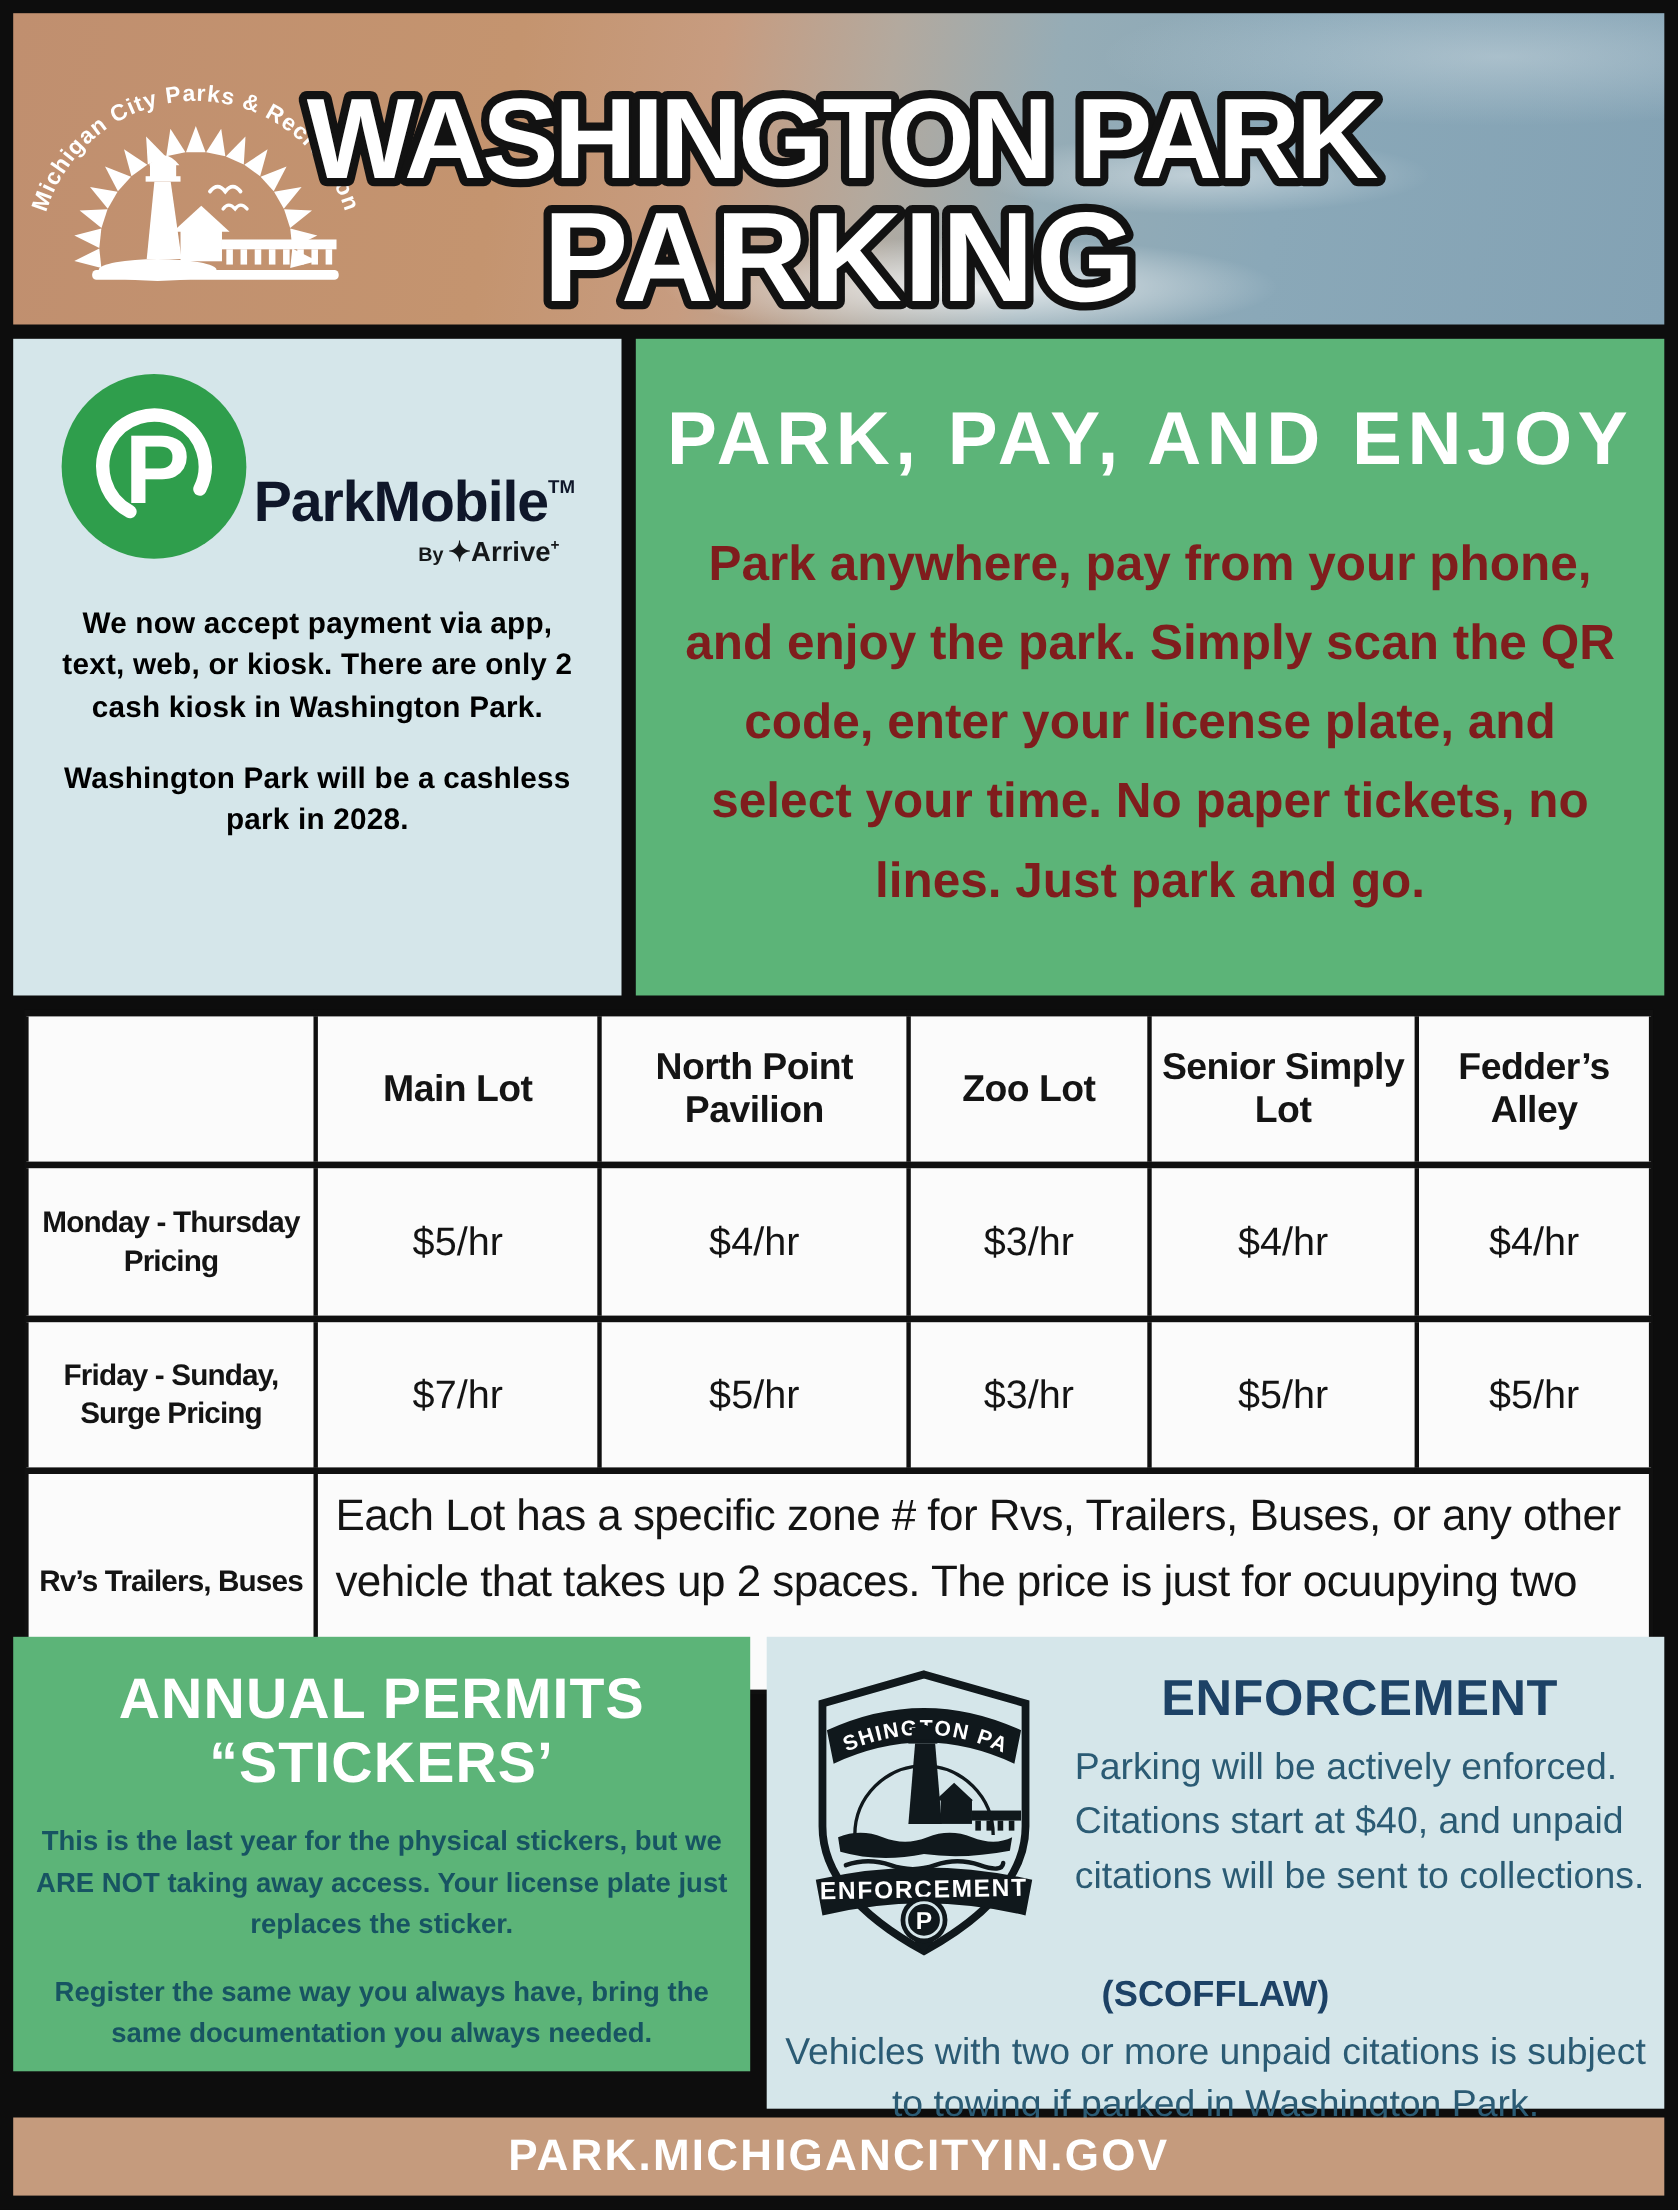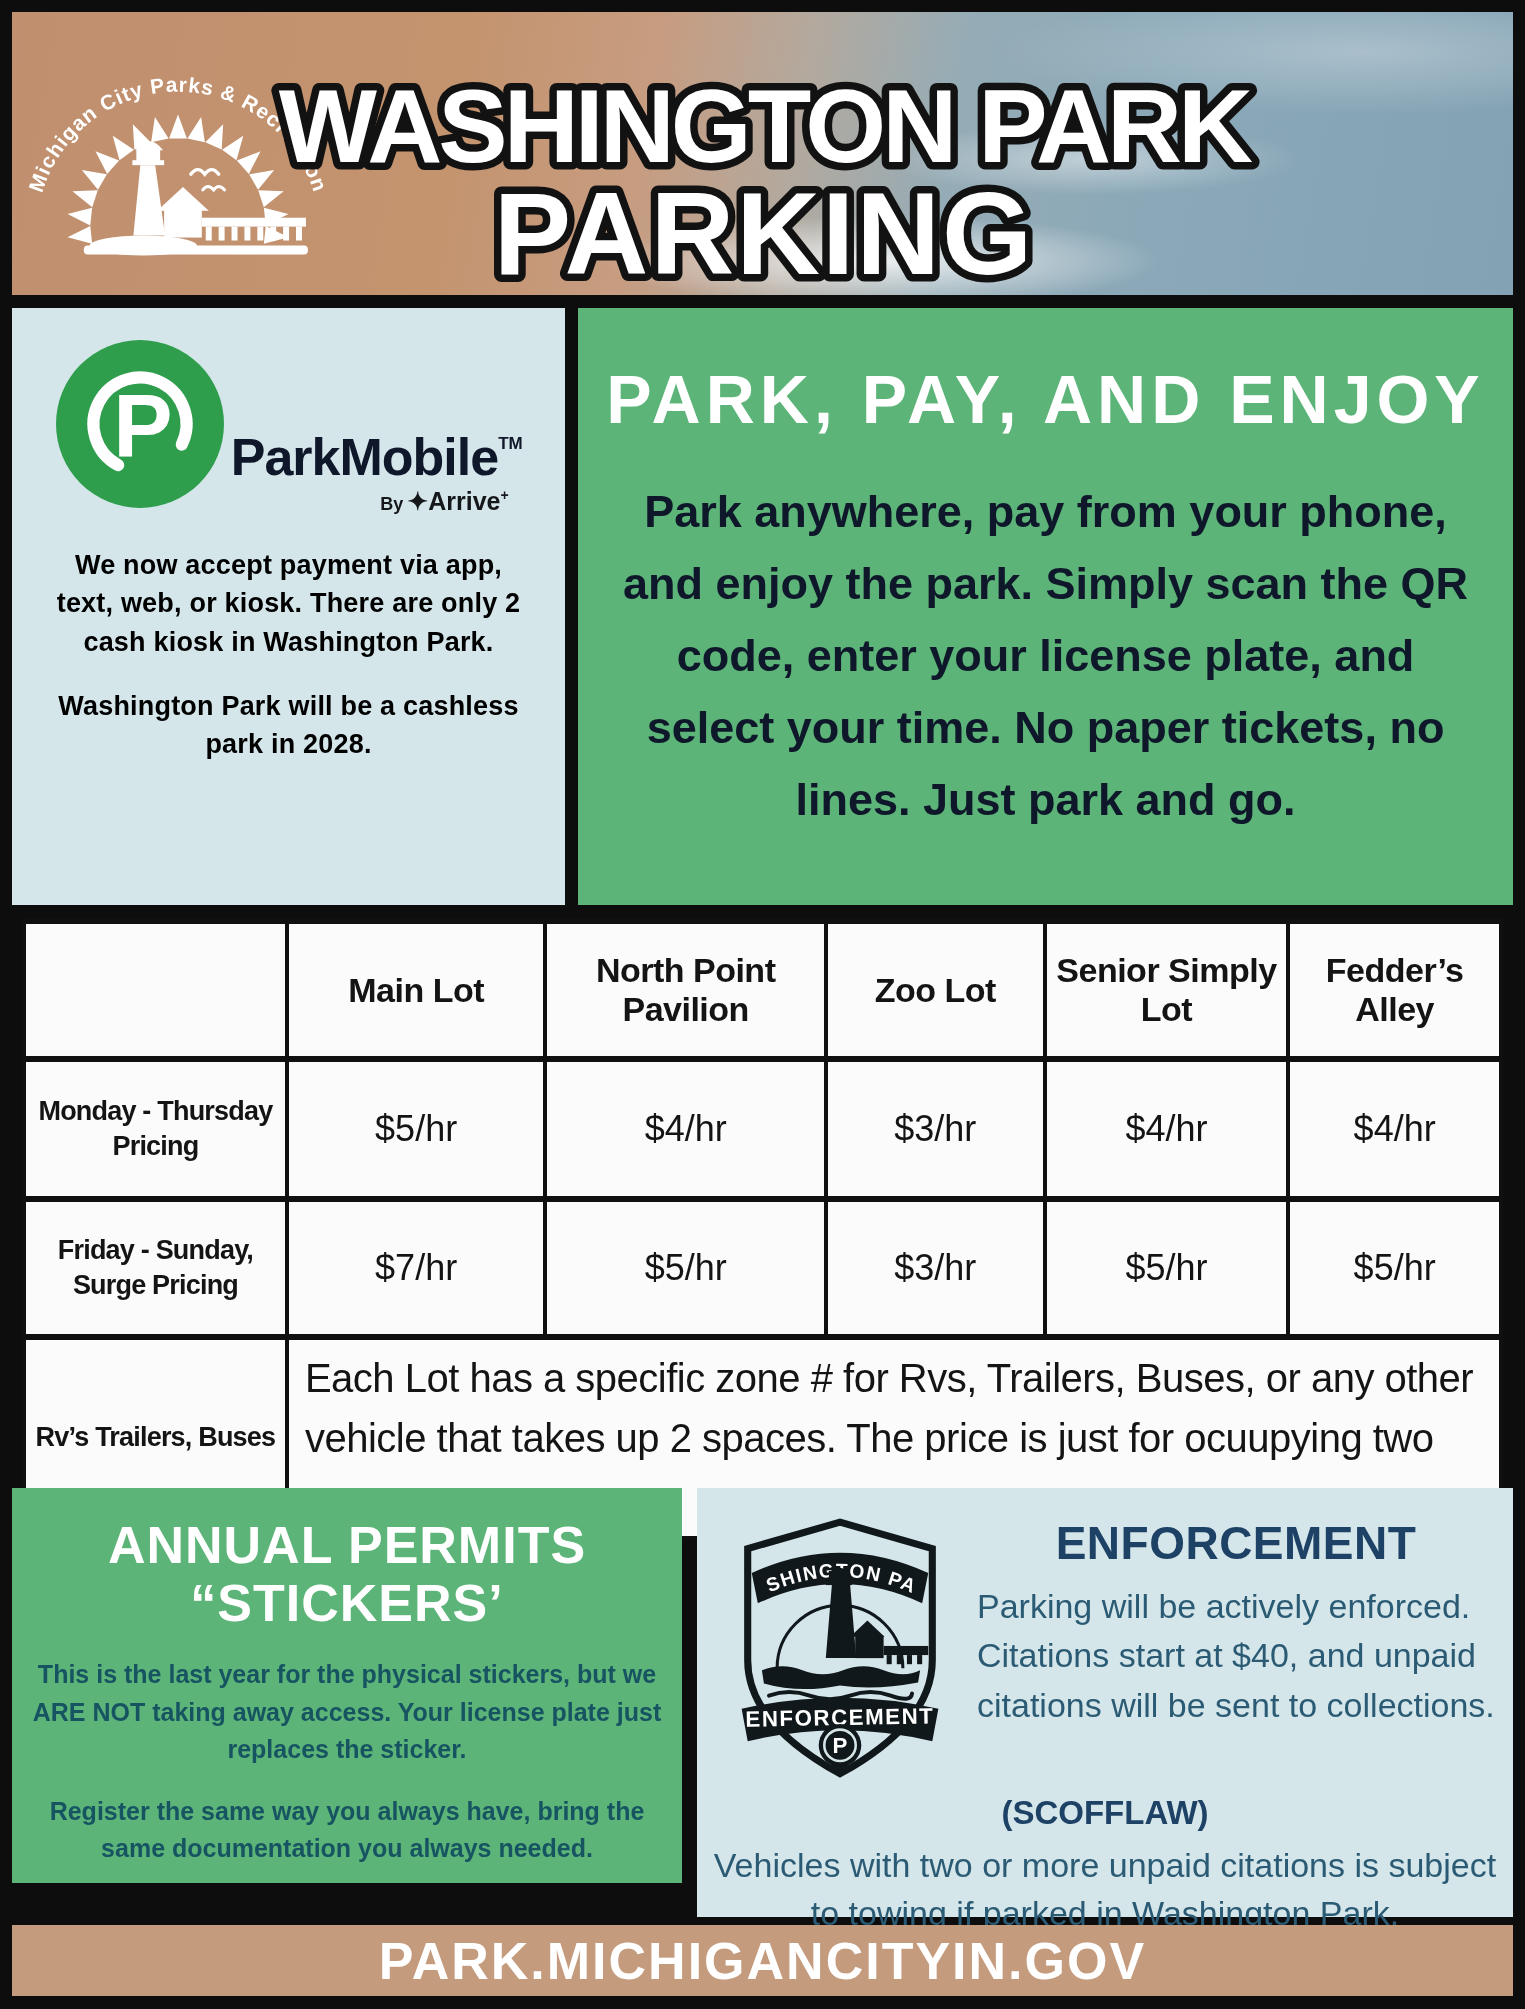--- a/index.html
+++ b/index.html
@@ -48,21 +48,21 @@
   .pm-byline .arrive { font-weight: 800; font-size: 25px; }
   .pm-byline sup { font-size: 14px; font-weight: 800; vertical-align: 10px; }
   .pm-p { font-weight: bold; color: #000000; font-size: 27px; line-height: 1.42; width: 88%; margin: 30px auto 0; letter-spacing: 0.2px; }
   .pm-p.second { margin-top: 26px; }
 
   .mid-right {
     left: 578px; top: 308px; width: 935px; height: 597px;
     background: #5cb478; text-align: center;
   }
   .ppe-title { margin: 52px 0 0; color: #ffffff; font-size: 68px; font-weight: 800; letter-spacing: 5px; }
-  .ppe-body { margin: 38px auto 0; width: 92%; color: #0f172a; font-size: 45px; font-weight: bold; line-height: 1.6; }
+  .ppe-body { margin: 38px auto 0; width: 92%; color: #7f1d1d; font-size: 45px; font-weight: bold; line-height: 1.6; }
 
   
   .pricing-table {
     position: absolute; left: 22px; top: 918px; width: 1481px; height: 540px;
     border-collapse: collapse; background: #0d0d0d;
     table-layout: fixed;
   }
   .pricing-table th, .pricing-table td {
     background: #fbfbfb; color: #141414;
     border: 4px solid #101010;
@@ -99,21 +99,21 @@
   .enf-p1 { margin: 12px 0 0; color: #2b5b74; font-size: 34px; line-height: 1.45; }
   .enf-scofflaw { margin: 2px 0 0; text-align: center; color: #1d4266; font-size: 33px; font-weight: 800; }
   .enf-p2 { margin: 10px auto 0; width: 97%; text-align: center; color: #2b5b74; font-size: 34px; line-height: 1.4; }
 
   
   .footer {
     left: 12px; top: 1925px; width: 1501px; height: 71px;
     background: #c59b7d;
     display: flex; align-items: center; justify-content: center;
   }
-  .footer-url { color: #ffffff; font-size: 52px; font-weight: 800; letter-spacing: 2px; }
+  .footer-url { color: #ffffff; font-size: 40px; font-weight: 800; letter-spacing: 2px; }
 
   svg text { font-family: "Liberation Sans", sans-serif; }
 </style>
 </head>
 <body>
 
 <header class="abs header">
 
   <svg class="mc-logo" viewBox="-15 5 300 240" xmlns="http://www.w3.org/2000/svg" xmlns:xlink="http://www.w3.org/1999/xlink">
     <defs>

